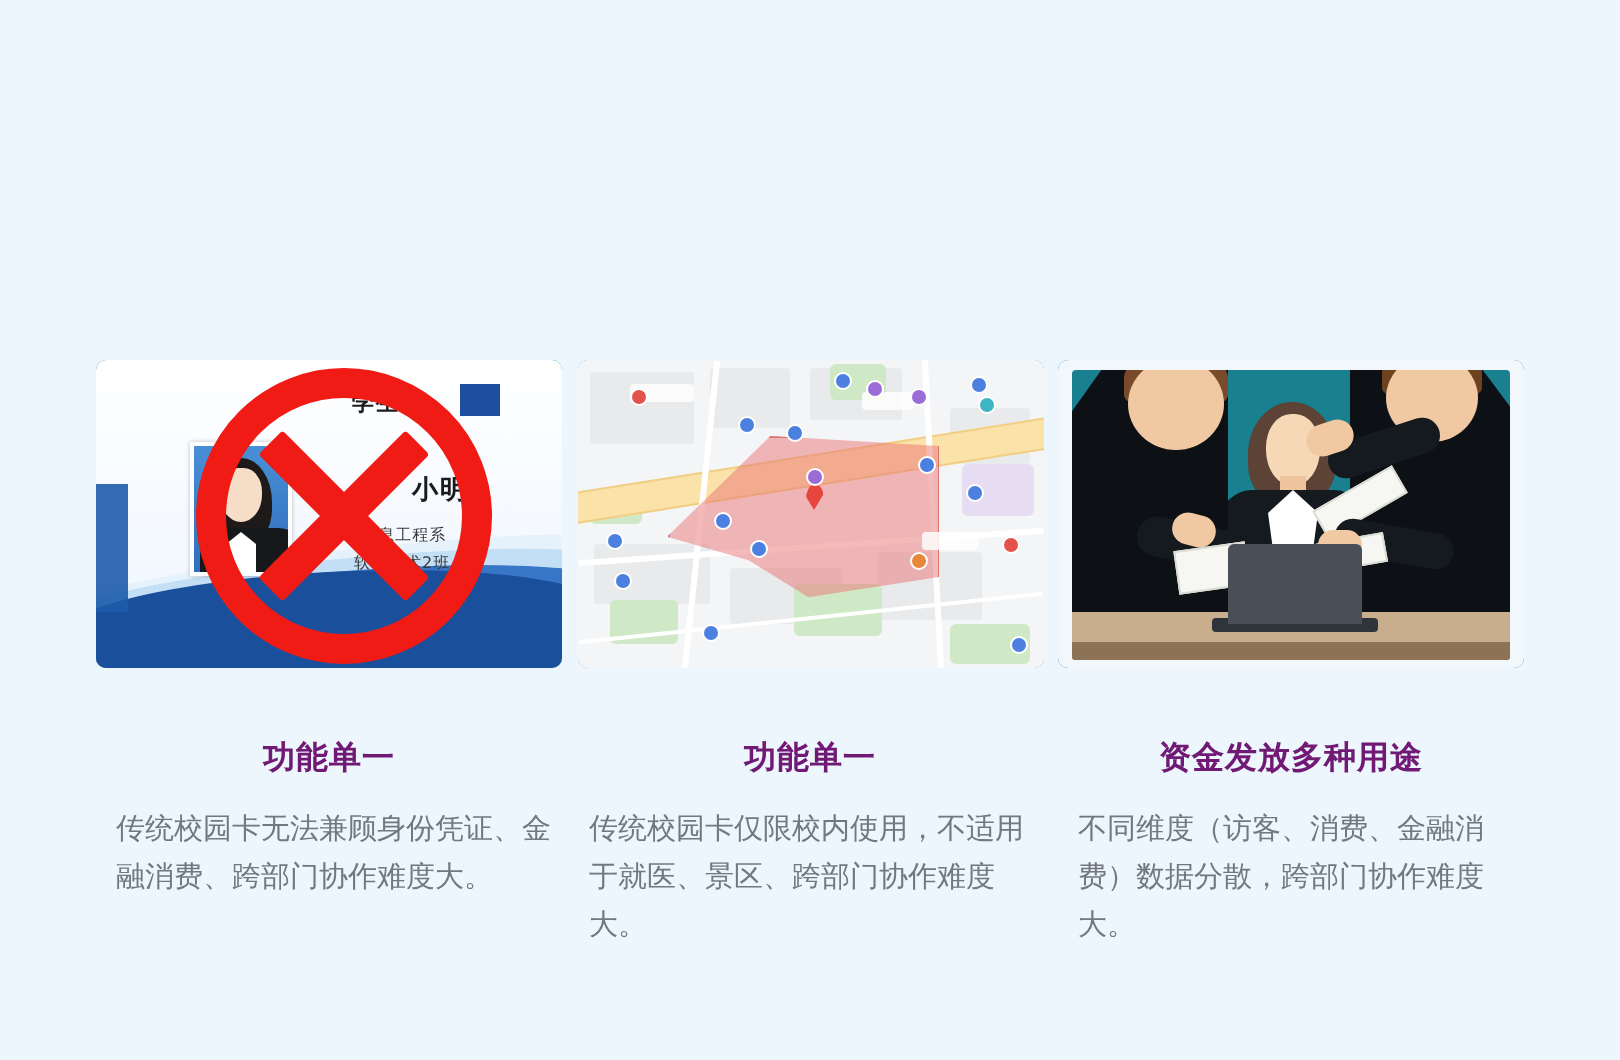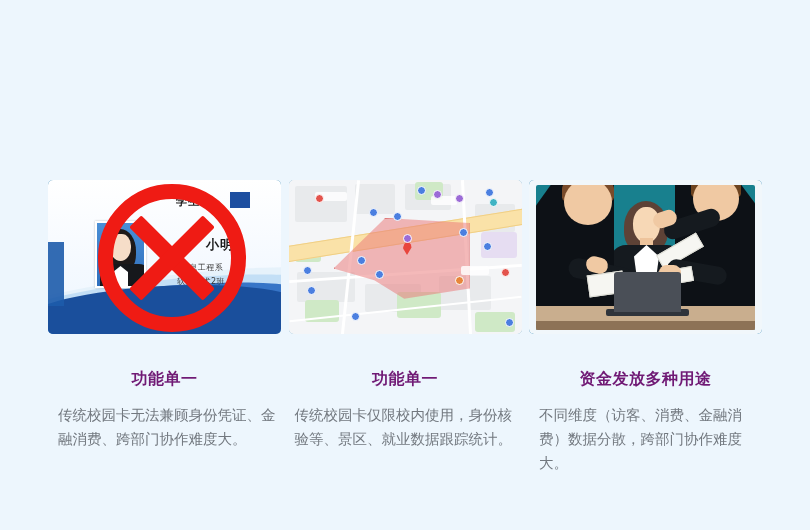--- a/index.html
+++ b/index.html
@@ -234,21 +234,21 @@
           <div class="poi o" style="left:166px;top:96px;"></div>
           <div class="poi r" style="left:212px;top:88px;"></div>
           <div class="poi b" style="left:14px;top:86px;"></div>
           <div class="poi b" style="left:18px;top:106px;"></div>
           <div class="poi b" style="left:62px;top:132px;"></div>
           <div class="poi b" style="left:194px;top:62px;"></div>
           <div class="poi b" style="left:216px;top:138px;"></div>
         </div>
       </div>
       <div class="heading">功能单一</div>
-      <div class="body">传统校园卡仅限校内使用，身份核验等、景区、就业数据跟踪统计。</div>
+      <div class="body">传统校园卡仅限校内使用，不适用于就医、景区、跨部门协作难度大。</div>
     </div>
 
     <div class="col">
       <div class="thumb">
         <div class="office">
           <div class="frame">
             <div class="w-hair"></div>
             <div class="w-face"></div>
             <div class="w-neck"></div>
             <div class="w-body"></div>

